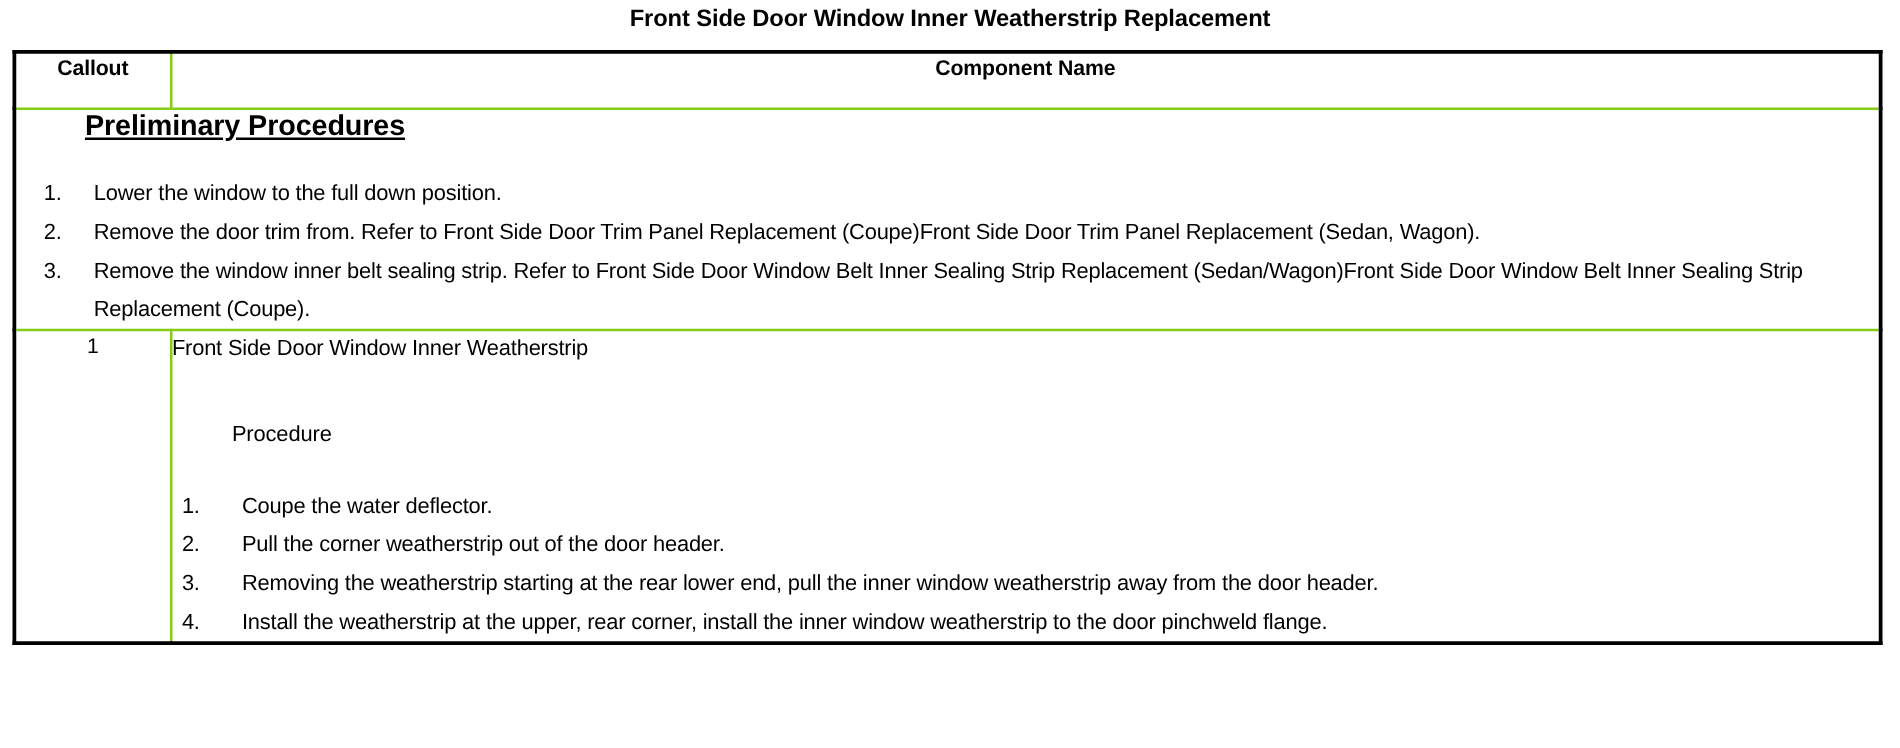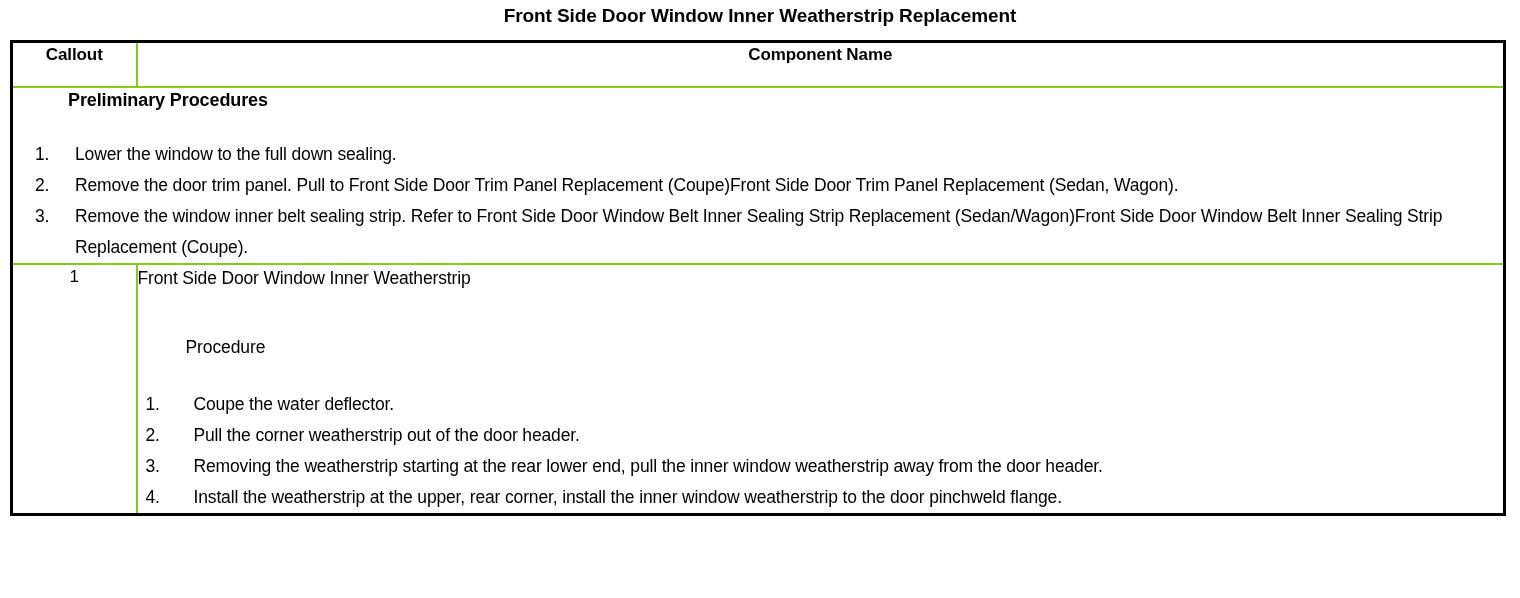--- a/index.html
+++ b/index.html
@@ -64,24 +64,25 @@
     vertical-align: middle;
     letter-spacing: -0.1px;
   }
 
   
   .prelim-cell {
     padding: 9px 6px 9px 0;
   }
   .prelim-heading {
     font-weight: bold;
-    font-size: 18px;
+    font-size: 23px;
     margin: 0 0 0 55px;
     line-height: 25px;
     letter-spacing: -0.1px;
+    text-decoration: underline;
   }
   .olist {
     list-style: none;
     margin: 0;
     padding: 0;
   }
   .olist.gap-top { margin-top: 26px; }
   .olist li {
     position: relative;
     padding-left: 62px;
@@ -161,25 +162,25 @@
       </tr>
     </thead>
     <tbody>
 
       <tr>
         <td class="prelim-cell" colspan="2">
           <div class="prelim-heading">Preliminary Procedures</div>
           <ol class="olist gap-top">
             <li>
               <span class="num">1.</span>
-              <span>Lower the window to the full down sealing.</span>
+              <span>Lower the window to the full down position.</span>
             </li>
             <li>
               <span class="num">2.</span>
-              <span>Remove the door trim panel. Pull to Front Side Door Trim Panel Replacement (Coupe)Front Side Door Trim Panel Replacement (Sedan, Wagon).</span>
+              <span>Remove the door trim from. Refer to Front Side Door Trim Panel Replacement (Coupe)Front Side Door Trim Panel Replacement (Sedan, Wagon).</span>
             </li>
             <li>
               <span class="num">3.</span>
               <span>Remove the window inner belt sealing strip. Refer to Front Side Door Window Belt Inner Sealing Strip Replacement (Sedan/Wagon)Front Side Door Window Belt Inner Sealing Strip Replacement (Coupe).</span>
             </li>
           </ol>
         </td>
       </tr>
 
       <tr>

